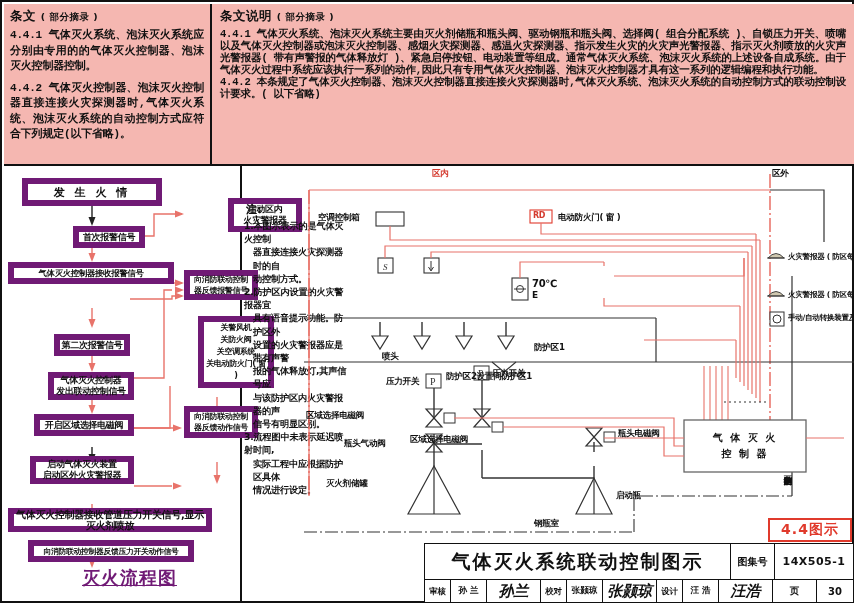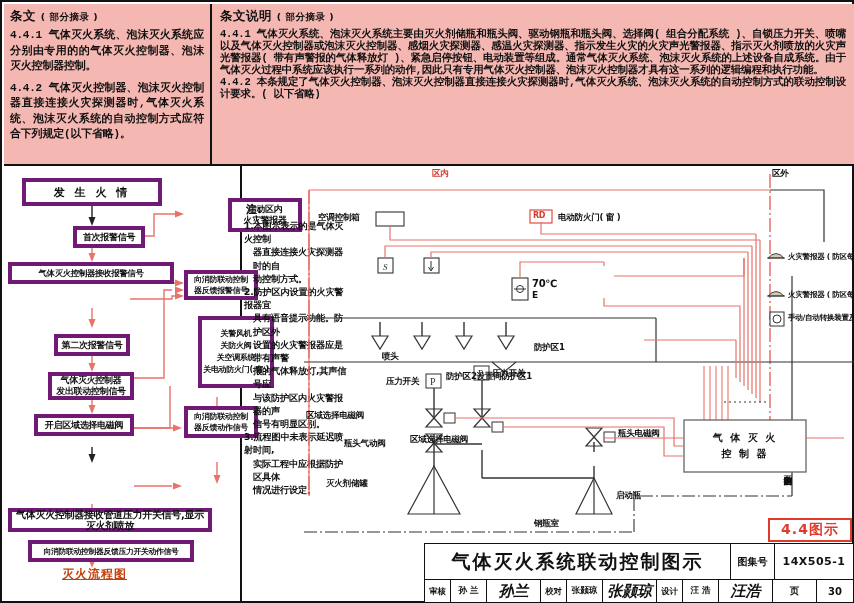--- a/index.html
+++ b/index.html
@@ -20,26 +20,26 @@
   #panel-right .pk-p{font-size:10.5px;line-height:12px;}
   #panel-left .pk-p{margin-bottom:6px;}
 
   
   #draw{position:absolute;left:2px;top:164px;width:850px;height:437px;}
   #flow{position:absolute;left:0;top:0;width:236px;height:435px;border-right:2px solid #111;}
   #notes{position:absolute;left:238px;top:0;width:108px;height:435px;}
   #schem{position:absolute;left:300px;top:0;width:550px;height:375px;}
 
   
-  .fbox{position:absolute;box-sizing:border-box;border:4px solid #701a75;background:#fff;
+  .fbox{position:absolute;box-sizing:border-box;border:6px solid #701a75;background:#fff;
         display:flex;align-items:center;justify-content:center;text-align:center;
         font-size:9px;font-weight:bold;color:#111;line-height:11px;letter-spacing:-.3px;padding:1px;}
   .fbox.wide{font-size:8.4px;}
-  .flow-title{position:absolute;font-size:12px;font-weight:bold;color:#c2410c;
-        text-decoration:underline;letter-spacing:1px;}
+  .flow-title{position:absolute;font-size:18px;font-weight:bold;color:#701a75;
+        text-decoration:underline;letter-spacing:1px;margin-left:20px;}
 
   
   .note-title{font-size:11px;font-weight:bold;color:#111;}
   .note-item{font-size:9.2px;font-weight:bold;line-height:13.2px;color:#111;letter-spacing:-.2px;}
   .note-item .ind{display:block;padding-left:9px;}
 
   
   .lbl{position:absolute;font-size:8.6px;font-weight:bold;color:#111;white-space:nowrap;letter-spacing:-.3px;}
   .lbl.red{color:#d43b2f;}
 
@@ -151,20 +151,22 @@
 
       <div class="fbox wide" style="left:4px;top:96px;width:166px;height:22px;">气体灭火控制器接收报警信号</div>
 
       <div class="fbox" style="left:50px;top:120px;width:76px;height:22px;margin-top:48px;">第二次报警信号</div>
 
       <div class="fbox" style="left:44px;top:206px;width:86px;height:28px;white-space:pre-line;">气体灭火控制器
 发出联动控制信号</div>
 
       <div class="fbox" style="left:30px;top:248px;width:100px;height:22px;">开启区域选择电磁阀</div>
 
+      <div class="fbox" style="left:26px;top:290px;width:104px;height:28px;white-space:pre-line;">启动气体灭火装置
+启动区外火灾警报器</div>
 
       <div class="fbox wide" style="left:4px;top:330px;width:204px;height:24px;font-size:10px;margin-top:12px;">气体灭火控制器接收管道压力开关信号,显示灭火剂喷放</div>
 
       <div class="fbox wide" style="left:24px;top:374px;width:166px;height:22px;font-size:7.8px;">向消防联动控制器反馈压力开关动作信号</div>
 
       <div class="fbox" style="left:180px;top:32px;width:74px;height:34px;white-space:pre-line;margin-left:44px;">启动区内
 火灾警报器</div>
 
       <div class="fbox" style="left:180px;top:104px;width:74px;height:30px;white-space:pre-line;font-size:8px;">向消防联动控制
 器反馈报警信号</div>

